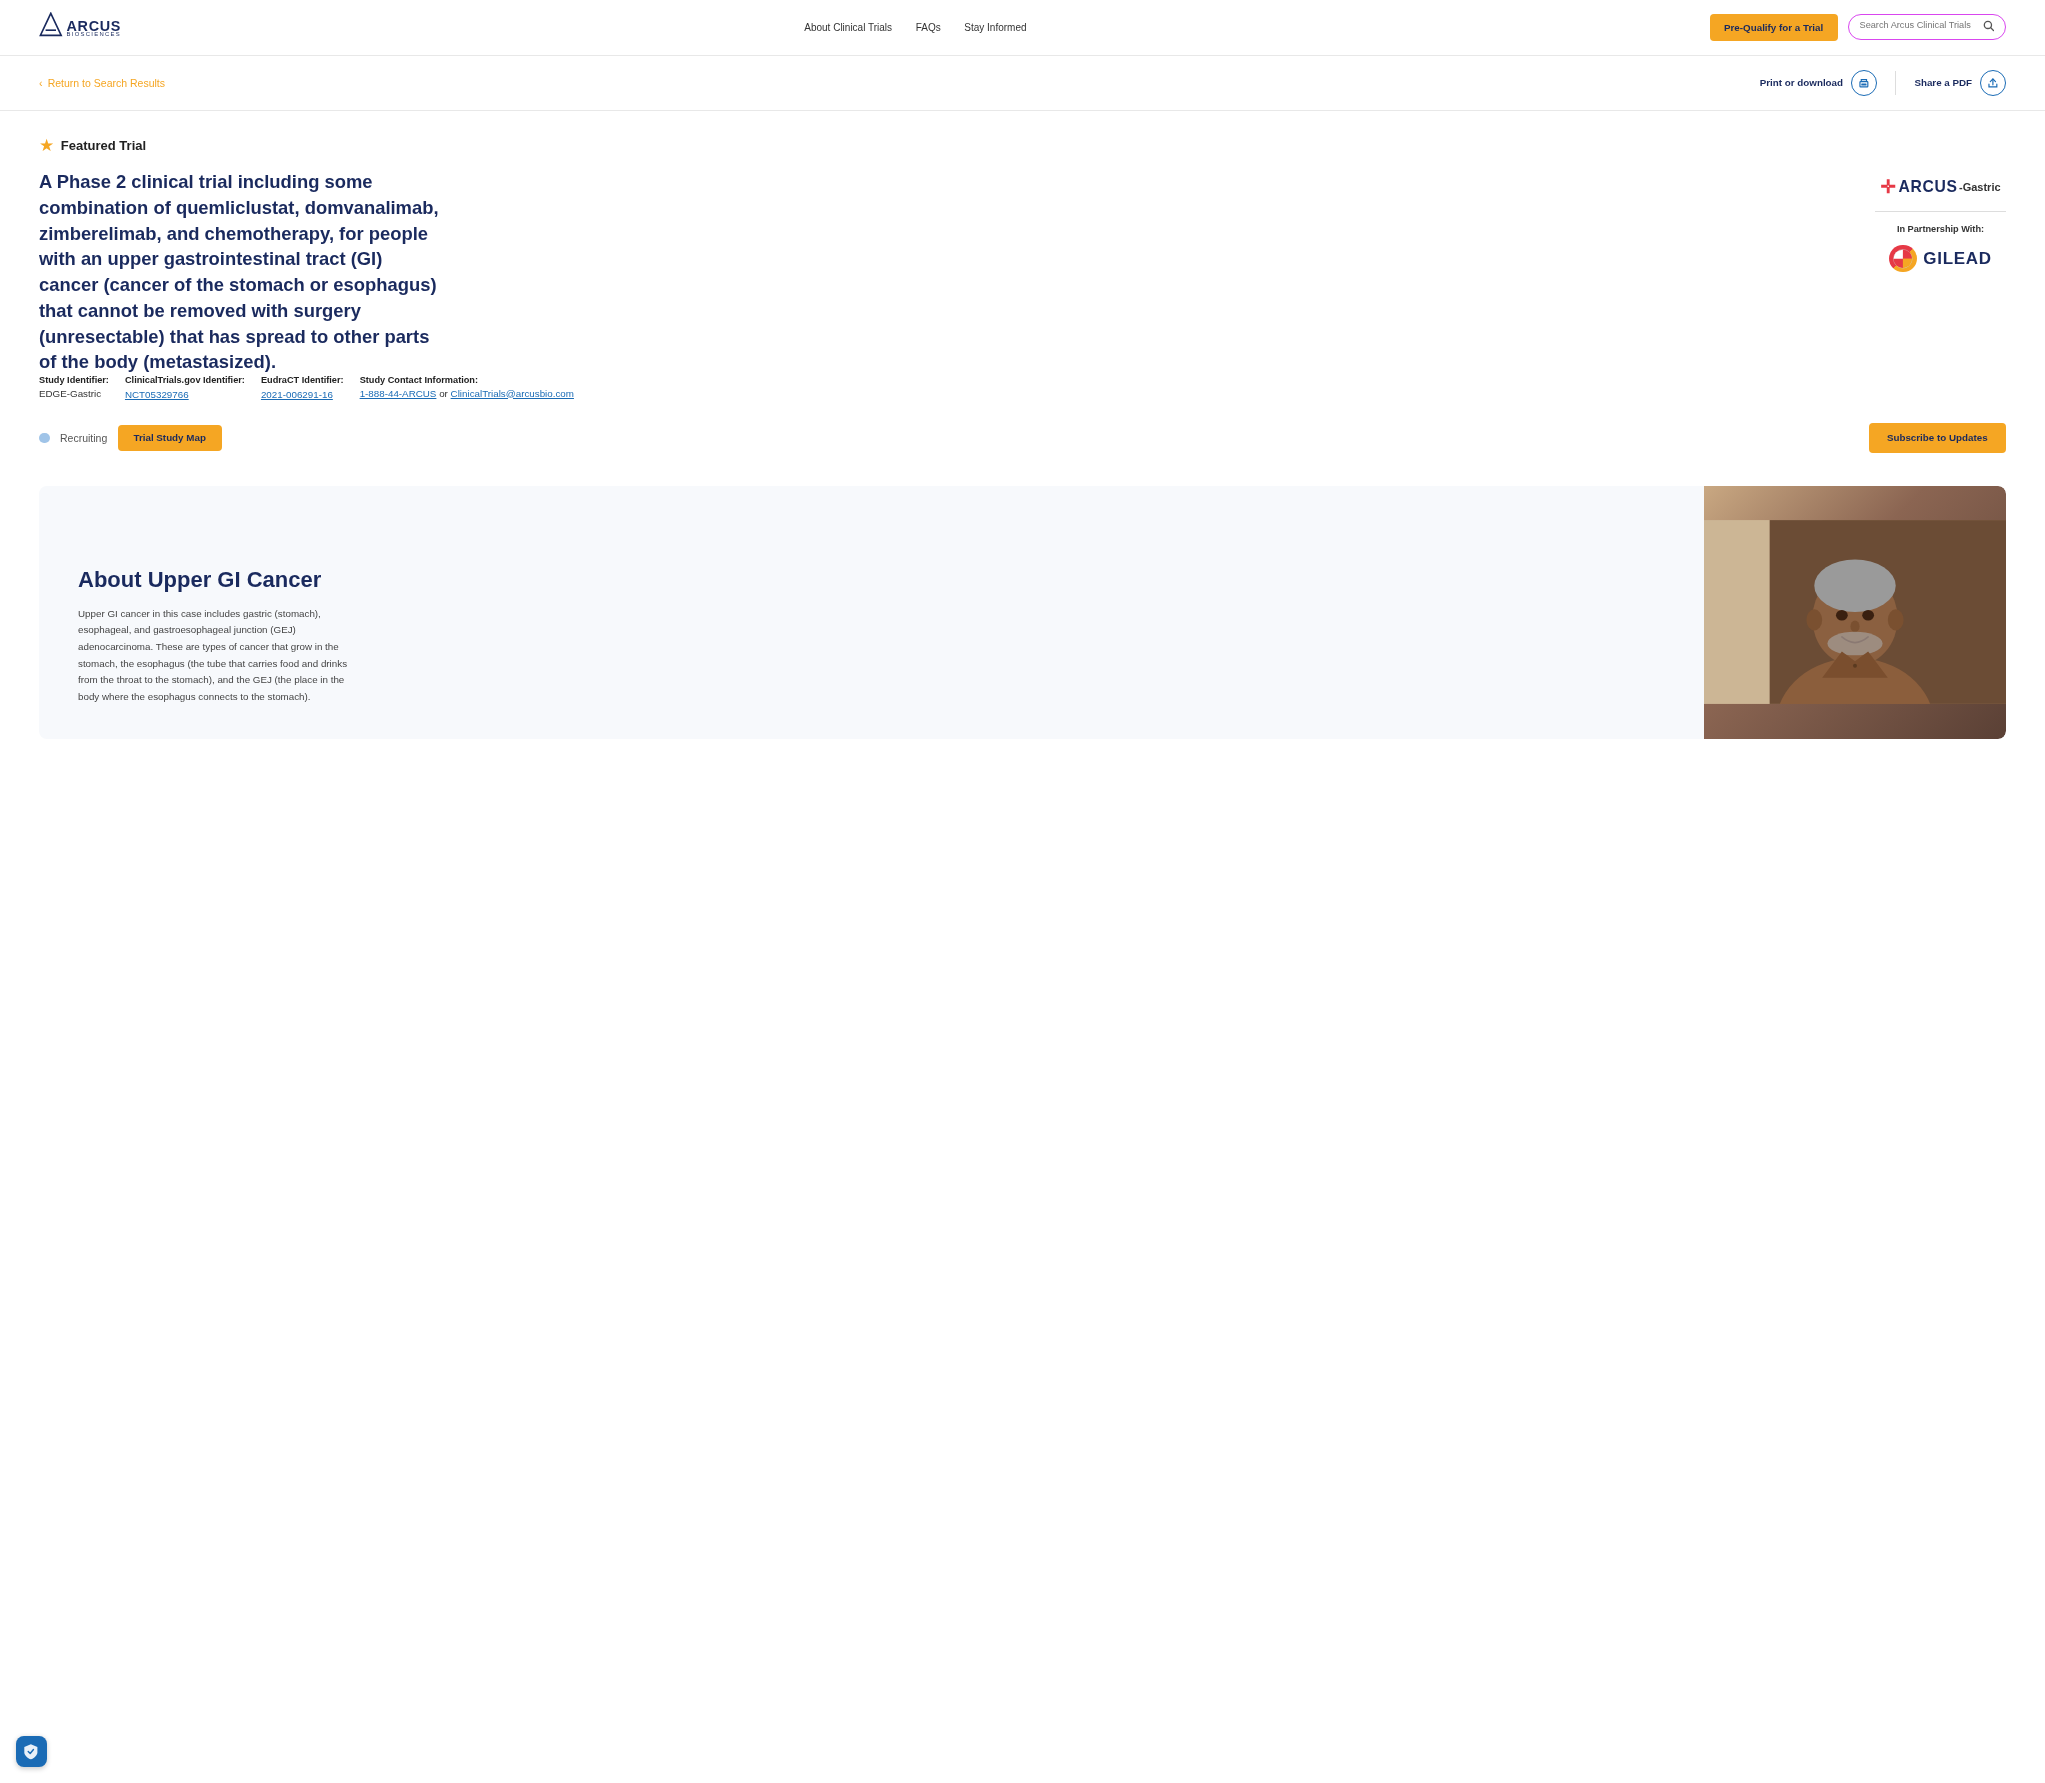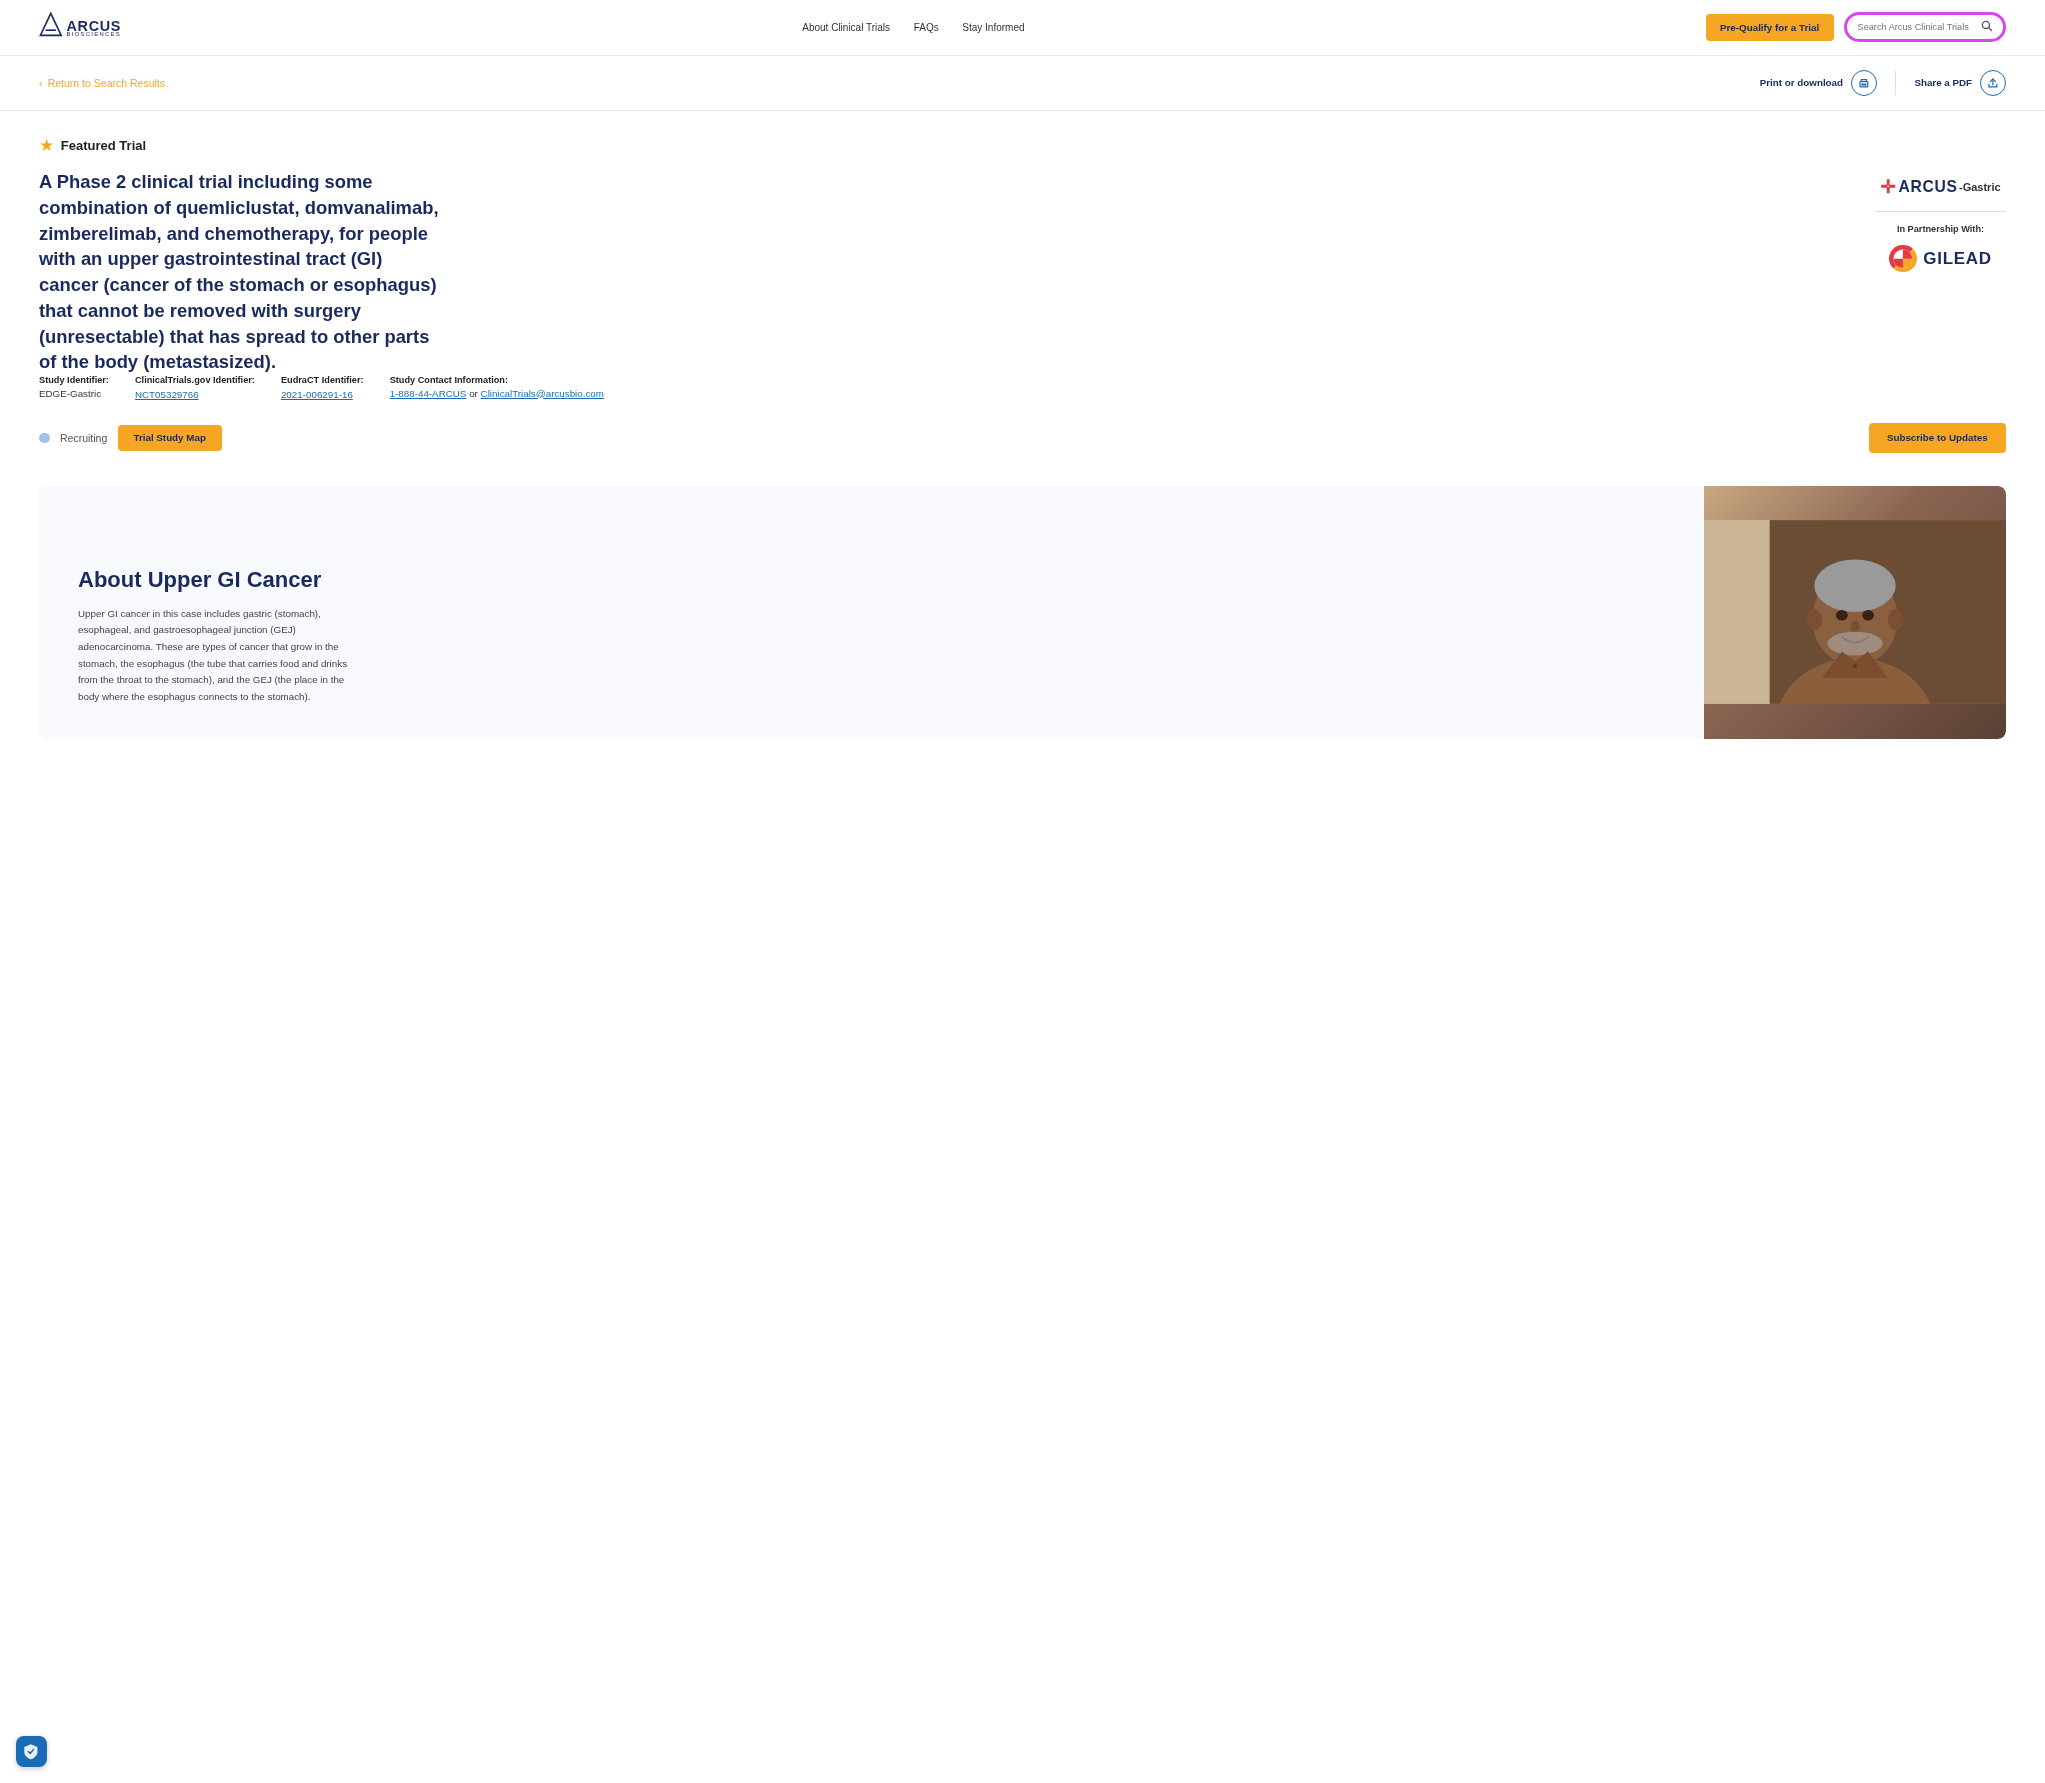--- a/index.html
+++ b/index.html
@@ -61,22 +61,22 @@
       color: #1a2a5e;
       font-weight: 700;
       font-size: 9.8px;
       padding: 7.9px 14.4px;
       border: none;
       border-radius: 3.9px;
       cursor: pointer;
     }
     .search-bar {
       display: flex;
-      align-items: center;
-      border: 3px solid #d946ef;
+      align-items: flex-start;
+      border: 1px solid #d946ef;
       border-radius: 15.7px;
       padding: 5.2px 10.5px;
       gap: 5.2px;
       background: #fff;
     }
     .search-bar input {
       border: none;
       outline: none;
       font-size: 9.2px;
       color: #555;
@@ -212,21 +212,21 @@
     .gilead-text {
       font-size: 17px;
       font-weight: 800;
       color: #1a2a5e;
       letter-spacing: 0.7px;
     }
 
     
     .study-info-row {
       display: flex;
-      gap: 26px;
+      gap: 16px;
       margin-bottom: 23.6px;
       flex-wrap: wrap;
     }
     .study-info-block {}
     .study-label {
       font-size: 9.2px;
       font-weight: 700;
       color: #222;
       margin-bottom: 2.6px;
     }

